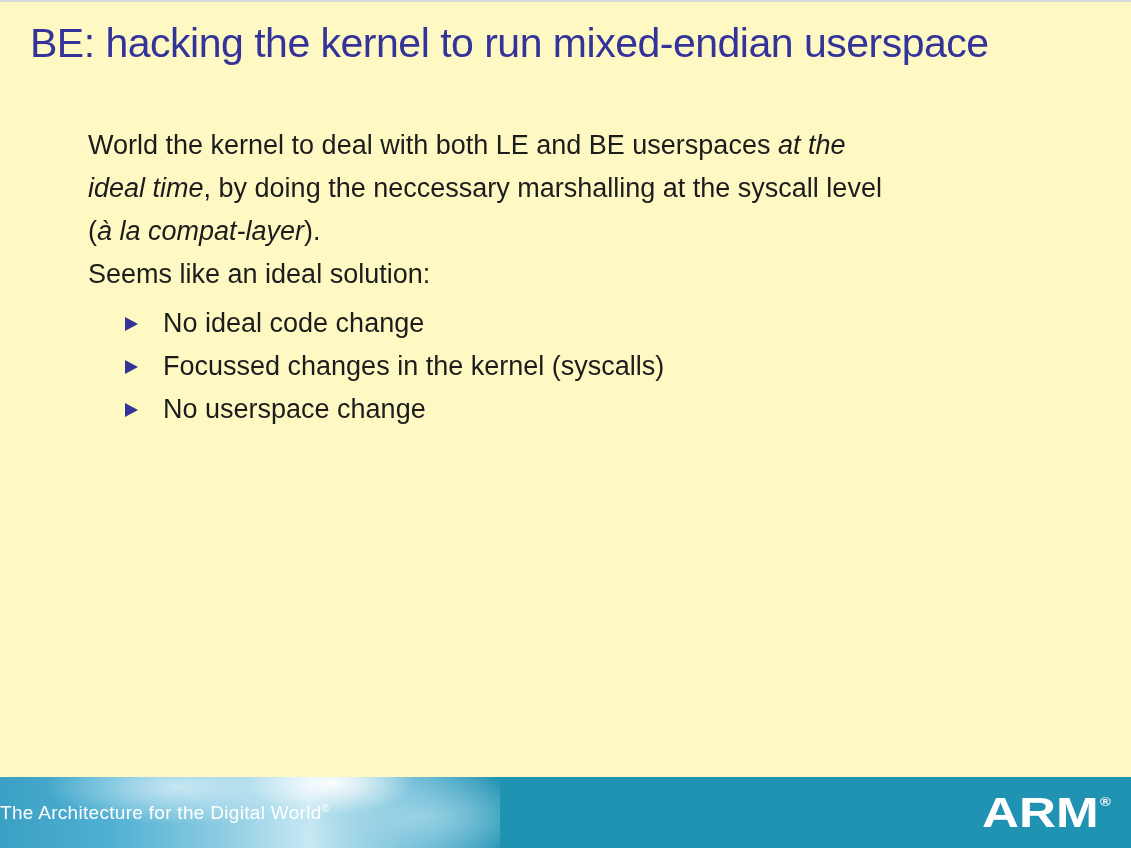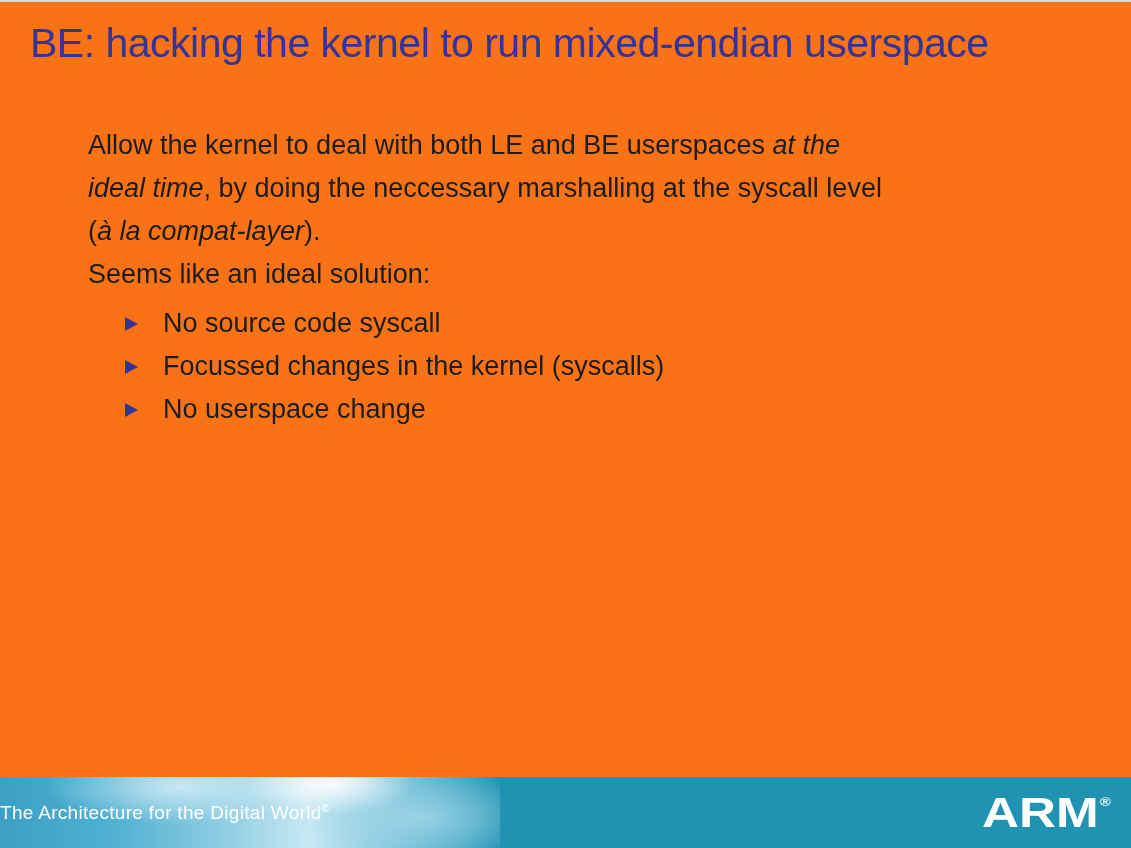--- a/index.html
+++ b/index.html
@@ -4,21 +4,21 @@
 <style>
   html, body {
     margin: 0;
     padding: 0;
     background: #ffffff;
   }
   .slide {
     position: relative;
     width: 1131px;
     height: 848px;
-    background: #f97316;
+    background: #fef9c3;
     overflow: hidden;
     font-family: "Liberation Sans", sans-serif;
     border-top: 2px solid #d9d9d9;
     box-sizing: border-box;
   }
   .slide-title {
     position: absolute;
     left: 30px;
     top: 18px;
     margin: 0;
@@ -123,32 +123,32 @@
 </style>
 </head>
 <body>
 
 <div class="slide">
 
   <h1 class="slide-title">BE: hacking the kernel to run mixed-endian userspace</h1>
 
   <div class="slide-body">
 
-    <div class="body-line"><span>Allow the kernel to deal with both LE and BE userspaces </span><em>at the</em><span></span></div>
+    <div class="body-line"><span>World the kernel to deal with both LE and BE userspaces </span><em>at the</em><span></span></div>
 
     <div class="body-line"><span></span><em>ideal time</em><span>, by doing the neccessary marshalling at the syscall level</span></div>
 
     <div class="body-line"><span>(</span><em>à la compat-layer</em><span>).</span></div>
 
     <div class="body-line"><span>Seems like an ideal solution:</span><em></em><span></span></div>
 
     <ul class="bullet-list">
       <li class="bullet-item">
         <span class="bullet-marker"></span>
-        <span>No source code syscall</span>
+        <span>No ideal code change</span>
       </li>
       <li class="bullet-item">
         <span class="bullet-marker"></span>
         <span>Focussed changes in the kernel (syscalls)</span>
       </li>
       <li class="bullet-item">
         <span class="bullet-marker"></span>
         <span>No userspace change</span>
       </li>
     </ul>

